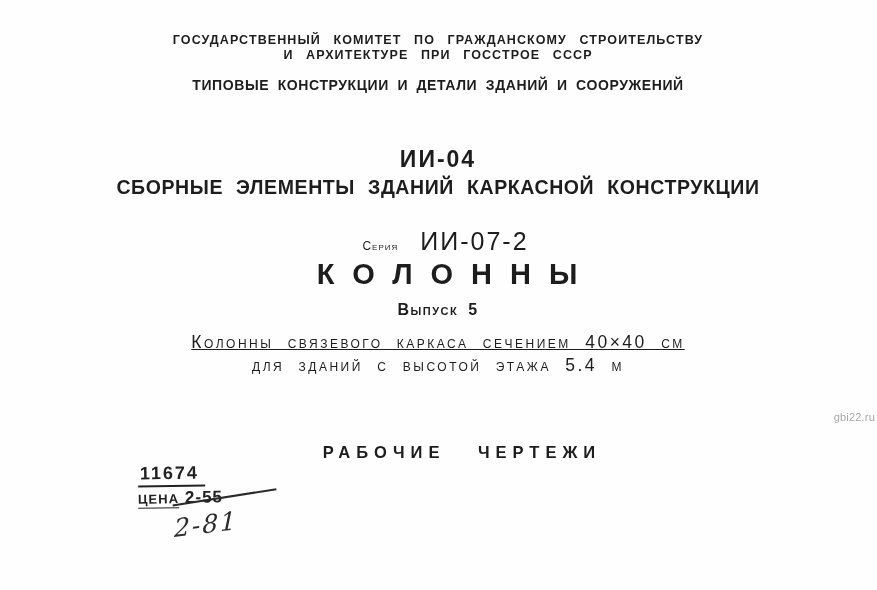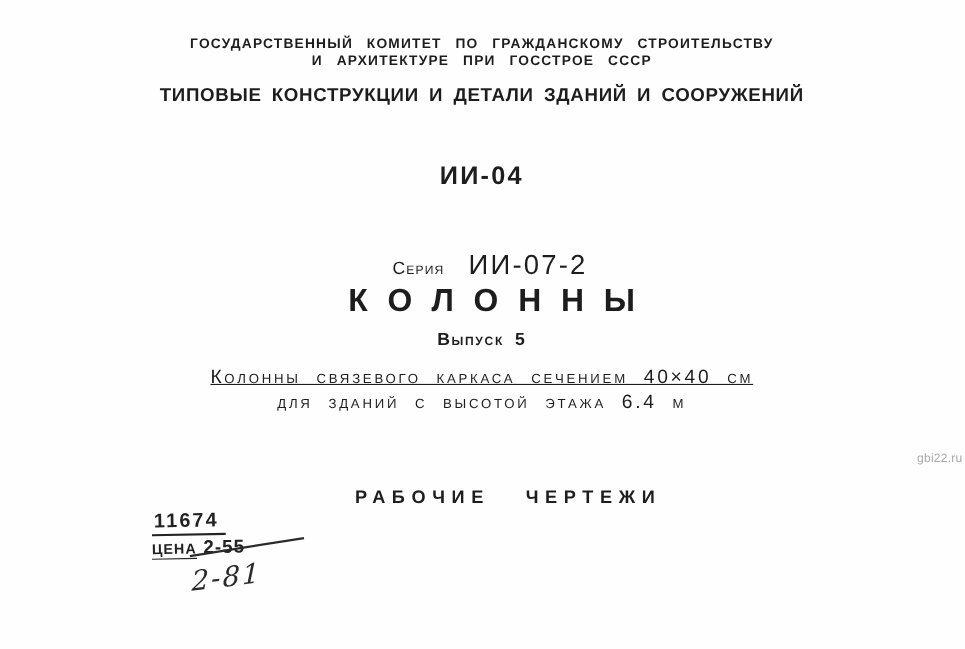--- a/index.html
+++ b/index.html
@@ -21,27 +21,27 @@
     left: 8px;
     width: 860px;
     text-align: center;
     white-space: nowrap;
   }
   .sc { font-variant: small-caps; }
 
   
   .committee1 { top: 33px; font-size: 12.5px; font-weight: 700; letter-spacing: 1.1px; word-spacing: 8px; text-align: center; }
   .committee2 { top: 48px; font-size: 12.5px; font-weight: 700; letter-spacing: 1.1px; word-spacing: 8px; }
-  .series-title { top: 77px; font-size: 17px; font-weight: 700; letter-spacing: 0.6px; word-spacing: 4px; }
+  .series-title { top: 77px; font-size: 14px; font-weight: 700; letter-spacing: 0.6px; word-spacing: 4px; }
 
   
   .code { top: 146px; font-size: 23px; font-weight: 600; letter-spacing: 2px; }
   .subtitle { top: 176px; font-size: 19.5px; font-weight: 700; letter-spacing: 0.6px; word-spacing: 7px; }
   .series-line { top: 227px; }
-  .series-label { font-size: 16px; font-weight: 500; letter-spacing: 1px; margin-right: 22px; margin-left: 15px; }
+  .series-label { font-size: 12px; font-weight: 500; letter-spacing: 1px; margin-right: 22px; margin-left: 15px; }
   .series-code { font-size: 25px; font-weight: 500; letter-spacing: 2px; }
   .main-title { top: 258px; font-size: 29px; font-weight: 700; letter-spacing: 18px; padding-left: 18px; }
   .issue-line { top: 301px; font-size: 16px; font-weight: 600; letter-spacing: 1.5px; }
   .issue-number { margin-left: 10px; }
 
   
   .desc1 { top: 332px; font-size: 17.5px; letter-spacing: 2.5px; word-spacing: 7px; text-decoration: underline; }
   .desc2 { top: 355px; font-size: 17.5px; letter-spacing: 2.5px; word-spacing: 7px; }
   .desc3 { top: 378px; font-size: 17.5px; letter-spacing: 2.5px; word-spacing: 7px; }
 
@@ -116,33 +116,34 @@
 </head>
 <body>
 
 <div class="page">
 
   <div class="center-line committee1">ГОСУДАРСТВЕННЫЙ КОМИТЕТ ПО ГРАЖДАНСКОМУ СТРОИТЕЛЬСТВУ</div>
   <div class="center-line committee2">И АРХИТЕКТУРЕ ПРИ ГОССТРОЕ СССР</div>
   <div class="center-line series-title">ТИПОВЫЕ КОНСТРУКЦИИ И ДЕТАЛИ ЗДАНИЙ И СООРУЖЕНИЙ</div>
 
   <div class="center-line code">ИИ-04</div>
+  <div class="center-line subtitle">СБОРНЫЕ ЭЛЕМЕНТЫ ЗДАНИЙ КАРКАСНОЙ КОНСТРУКЦИИ</div>
 
   <div class="center-line series-line">
     <span class="series-label sc">Серия</span><span class="series-code">ИИ-07-2</span>
   </div>
 
   <div class="center-line main-title">КОЛОННЫ</div>
 
   <div class="center-line issue-line">
     <span class="sc">Выпуск</span><span class="issue-number">5</span>
   </div>
 
   <div class="center-line desc1 sc">Колонны связевого каркаса сечением 40×40 см</div>
-  <div class="center-line desc2 sc">для зданий с высотой этажа 6.4 м</div>
+  <div class="center-line desc2 sc">для зданий с высотой этажа 5.4 м</div>
 
   <div class="center-line drawings">РАБОЧИЕ ЧЕРТЕЖИ</div>
 
   <div class="stamp">
     <div>
       <span class="stamp-number">11674</span>
     </div>
     <div class="price-row">
       <span class="price-label">ЦЕНА</span><span class="old-price">2-55</span>
       <span class="price-strike"></span>

